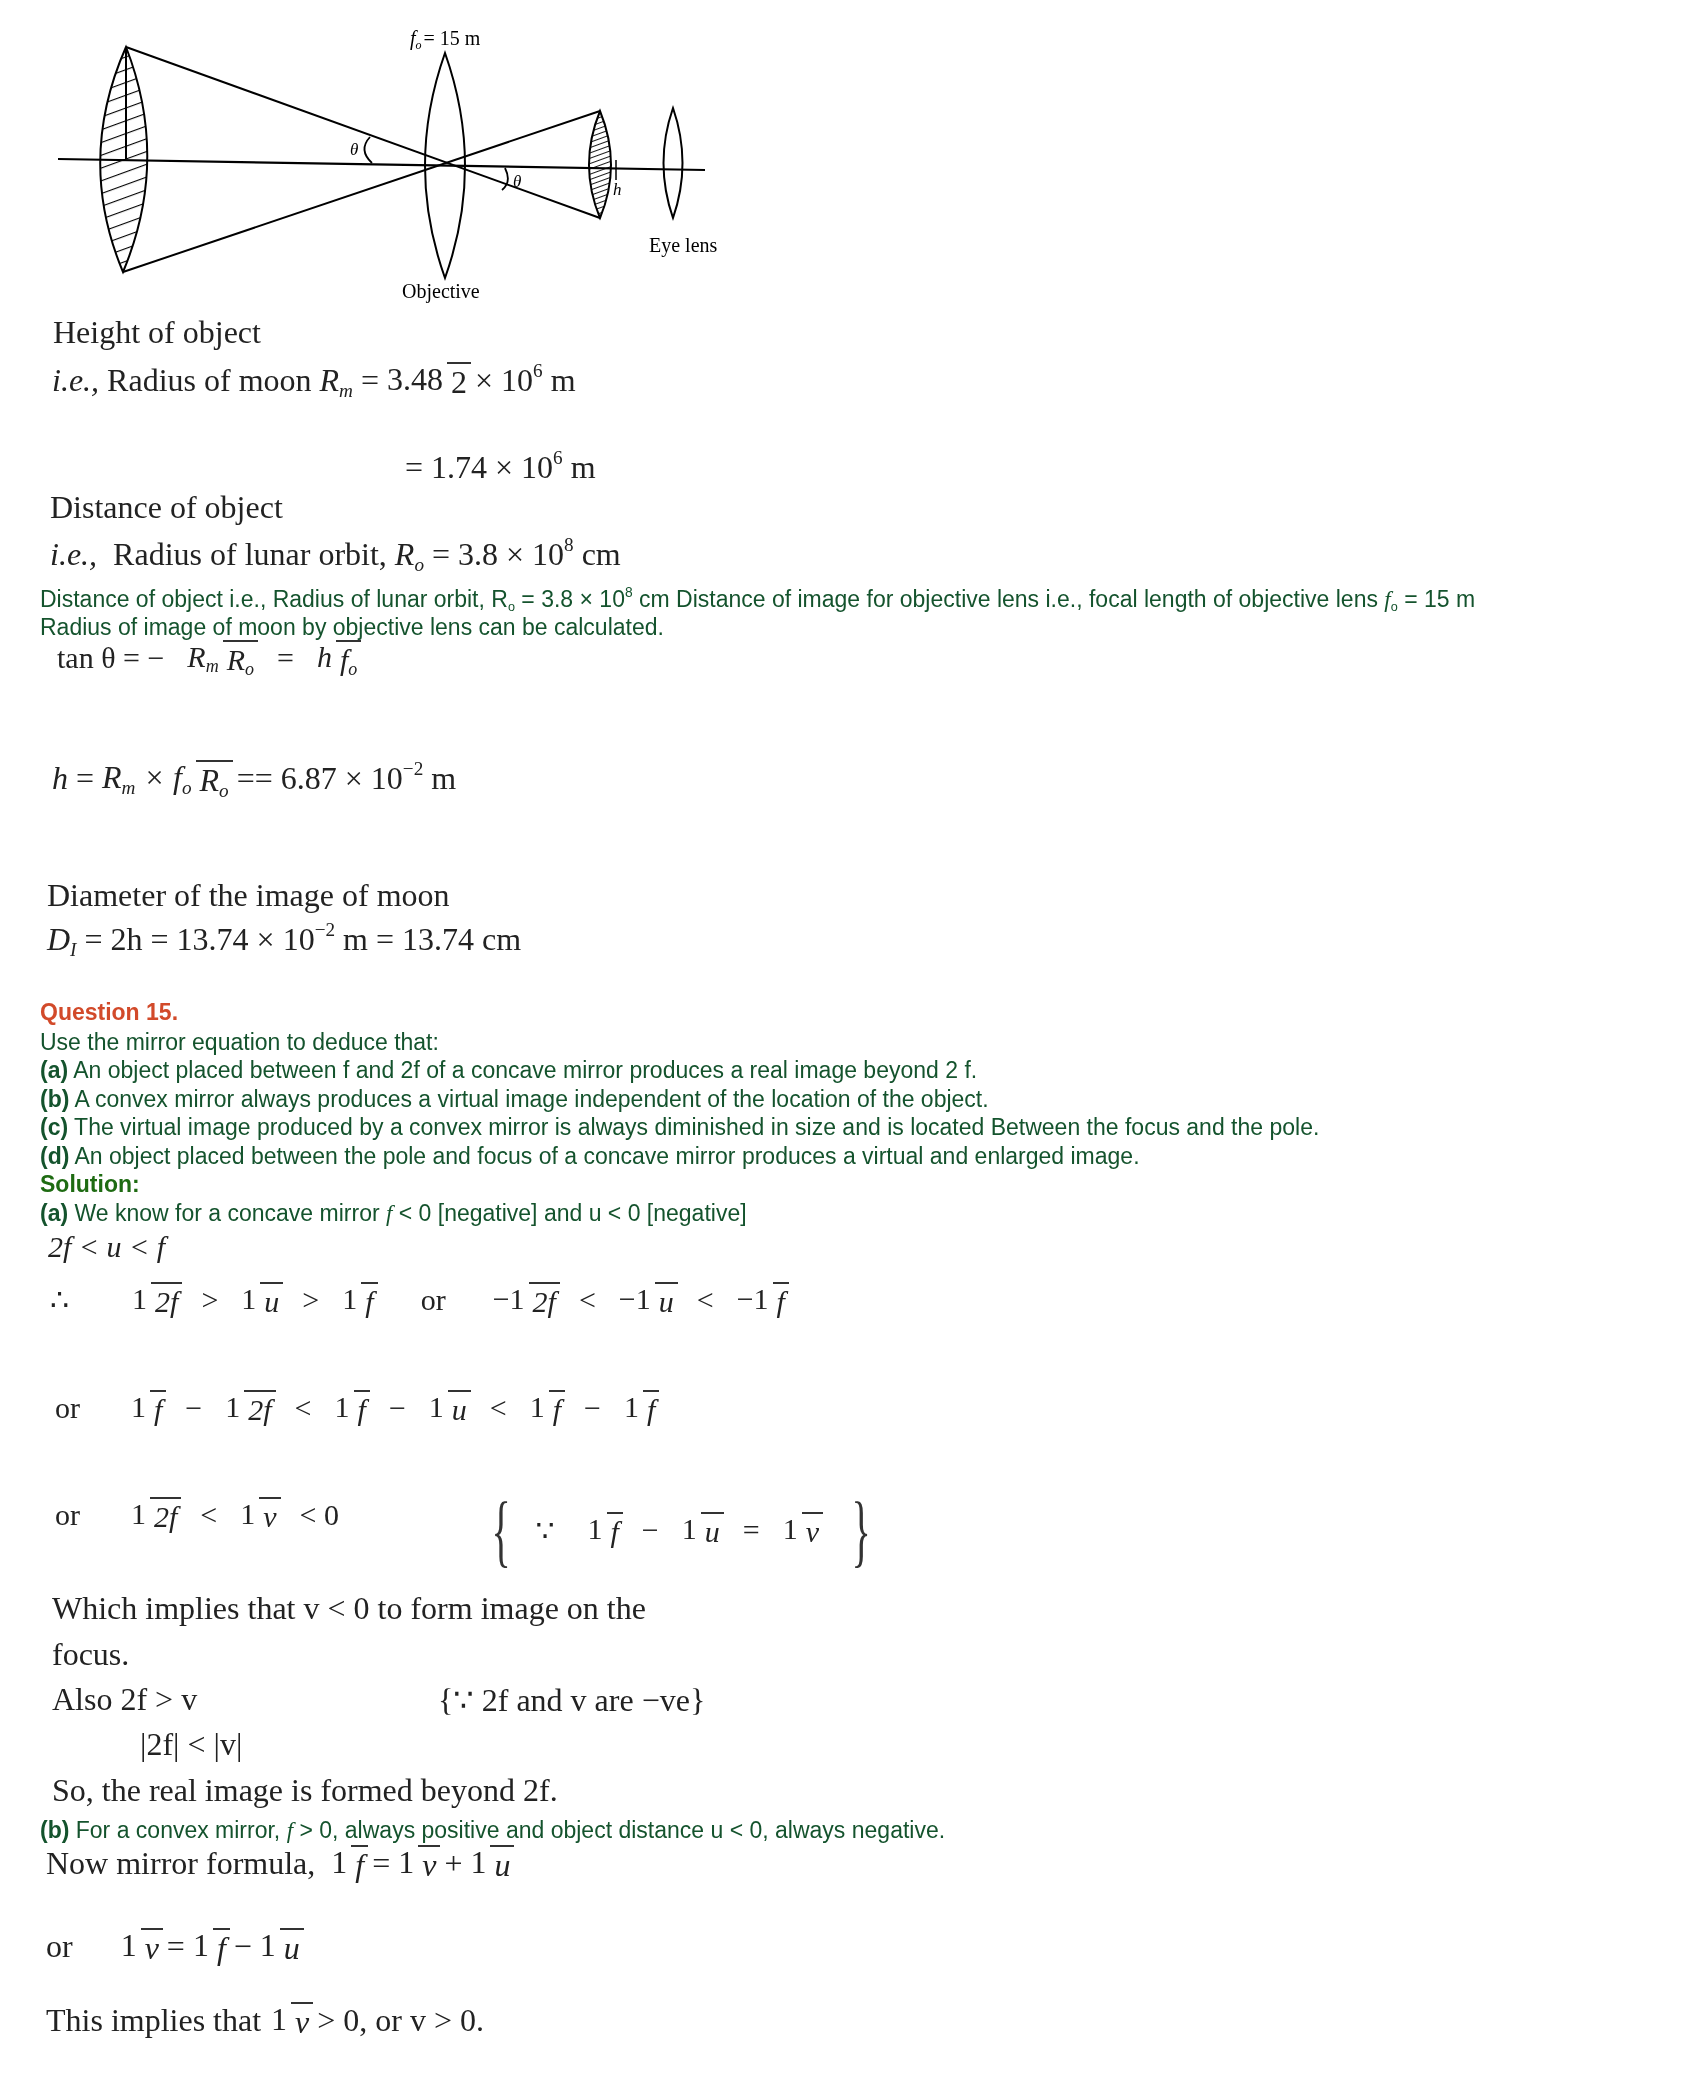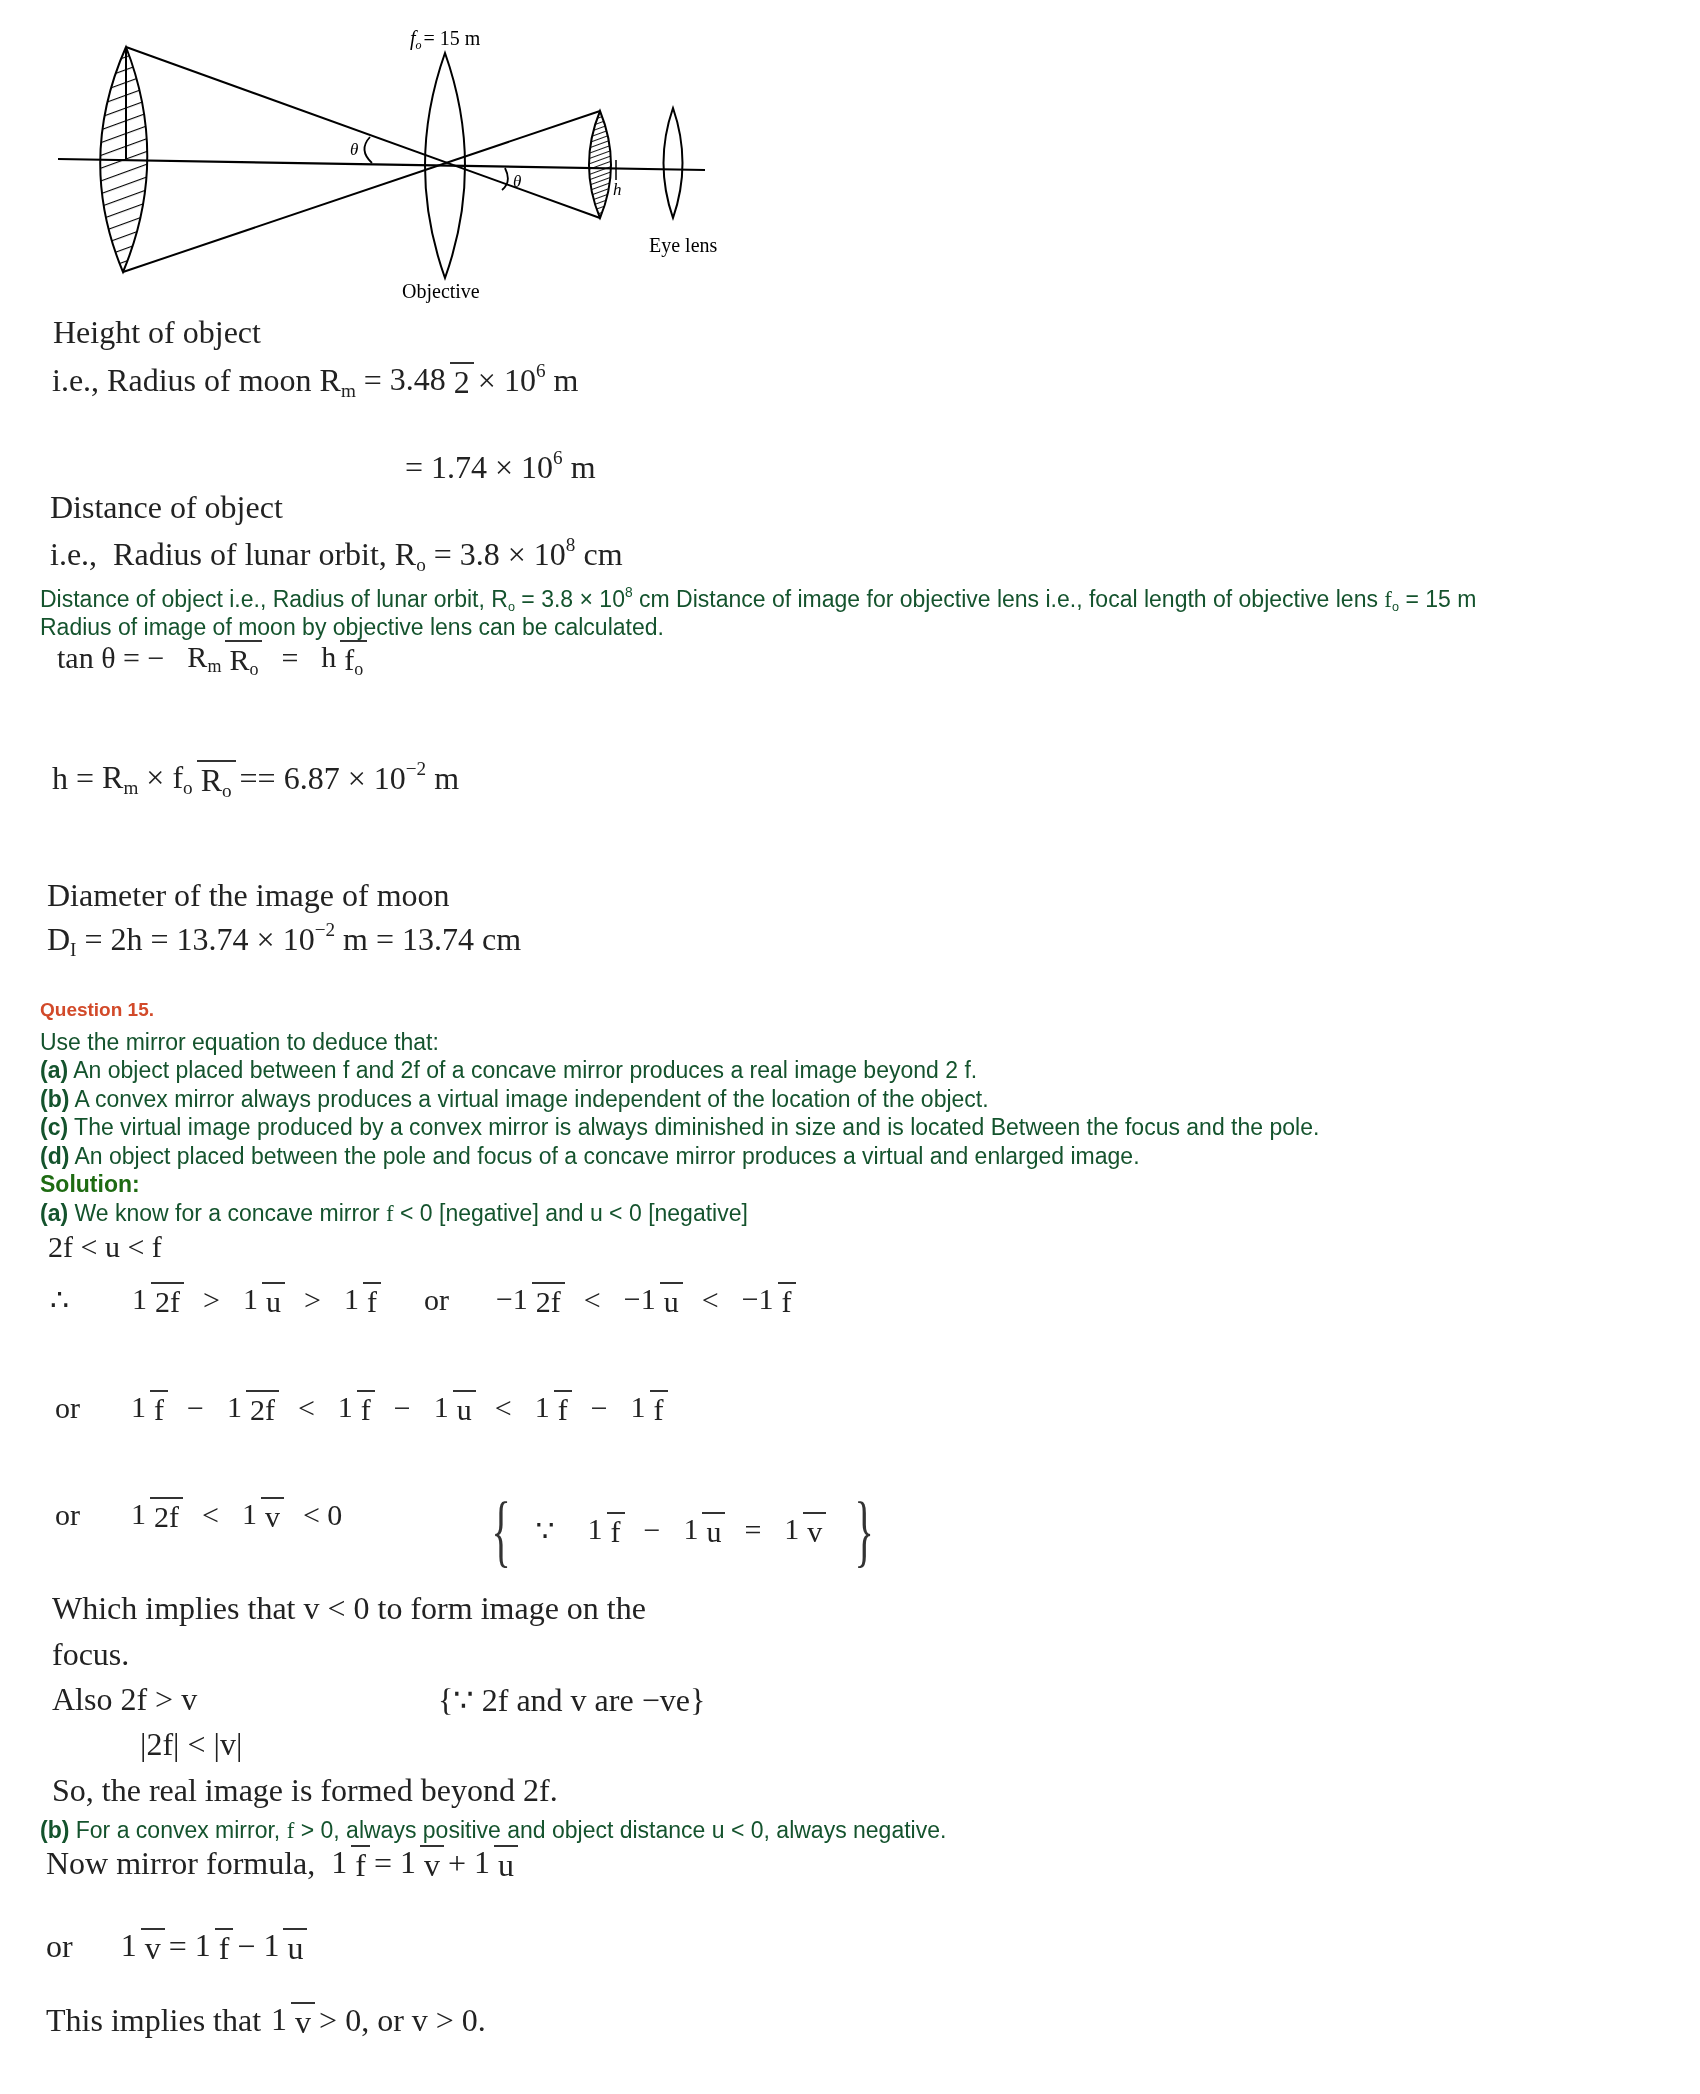--- a/index.html
+++ b/index.html
@@ -2,27 +2,27 @@
 <html><head>
 <meta charset="utf-8">
 <style>
   html, body { margin: 0; padding: 0; background: #ffffff; }
   body { width: 1700px; height: 2094px; position: relative; overflow: hidden; color: #1a1a1a; }
   .abs { position: absolute; white-space: nowrap; }
   .serif { font-family: "Liberation Serif", "DejaVu Serif", serif; color: #222; }
   .sans { font-family: "Liberation Sans", "DejaVu Sans", sans-serif; color: #14532d; font-size: 23px; }
   .s32 { font-size: 32px; }
   .s30 { font-size: 30px; gap: 15px; }
-  .it { }
+  .it { font-style: italic; }
   sup { font-size: 0.6em; vertical-align: 0.75em; line-height: 0; }
   sub { font-size: 0.6em; vertical-align: -0.3em; line-height: 0; }
   .frac { display: inline-flex; flex-direction: row; align-items: center; vertical-align: middle; margin: 0 4px; }
   .frac .num { padding: 0 4px 2px 4px; line-height: 1.05; }
   .frac .den { padding: 2px 4px 0 4px; line-height: 1.05; border-top: 2px solid #333; }
-  .heading-red { font-family: "Liberation Sans", sans-serif; font-weight: bold; color: #d24a2a; font-size: 19px; }
+  .heading-red { font-family: "Liberation Sans", sans-serif; font-weight: bold; color: #d24a2a; font-size: 23px; }
   .heading-green { font-family: "Liberation Sans", sans-serif; font-weight: bold; color: #1e6b12; font-size: 23px; }
   .row { display: flex; align-items: center; }
   .brace { font-size: 80px; font-weight: 100; line-height: 1; color: #333; transform: scaleX(0.5); display:inline-block; }
   svg text { font-family: "Liberation Serif", serif; }
 </style>
 </head>
 <body>
 
 <svg class="abs" style="left:0;top:0" width="760" height="310">
   <defs>

